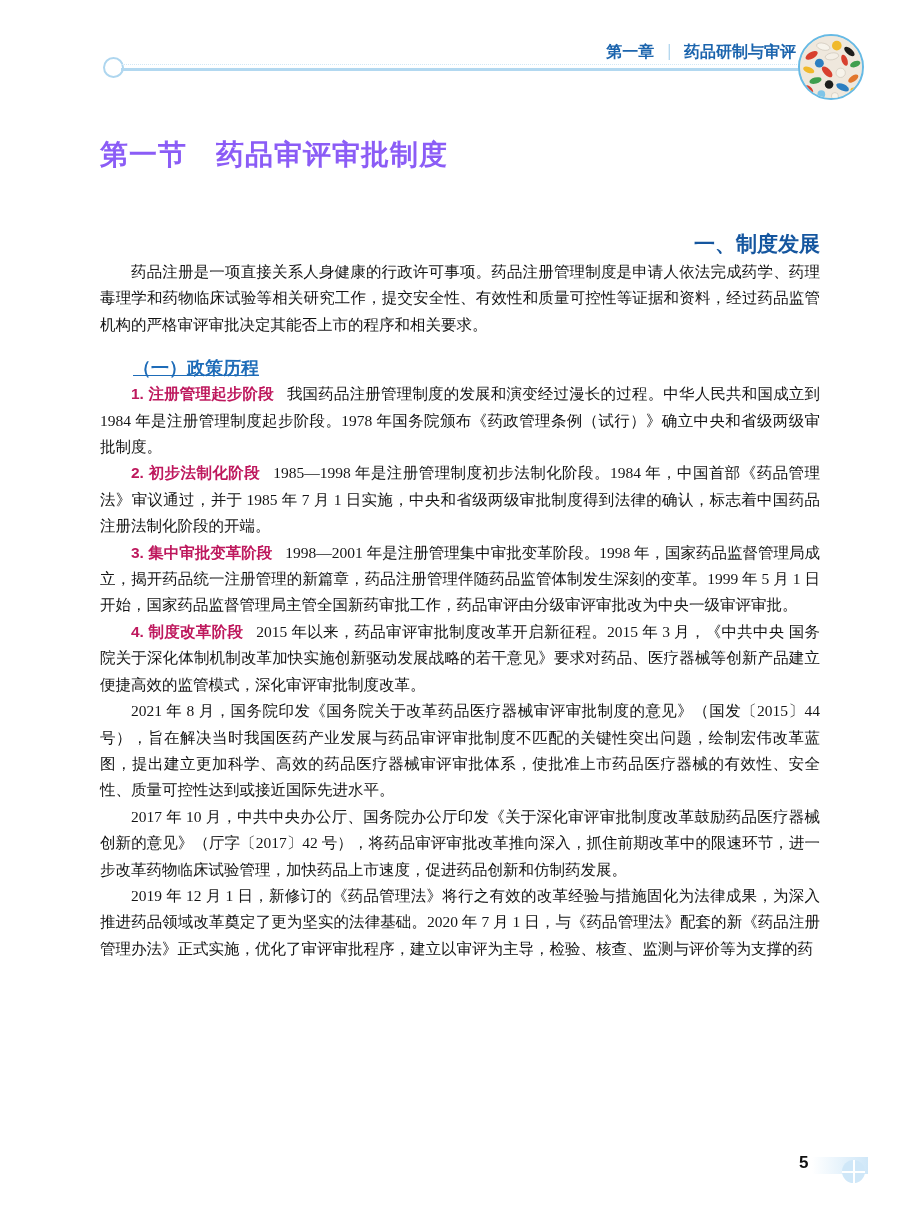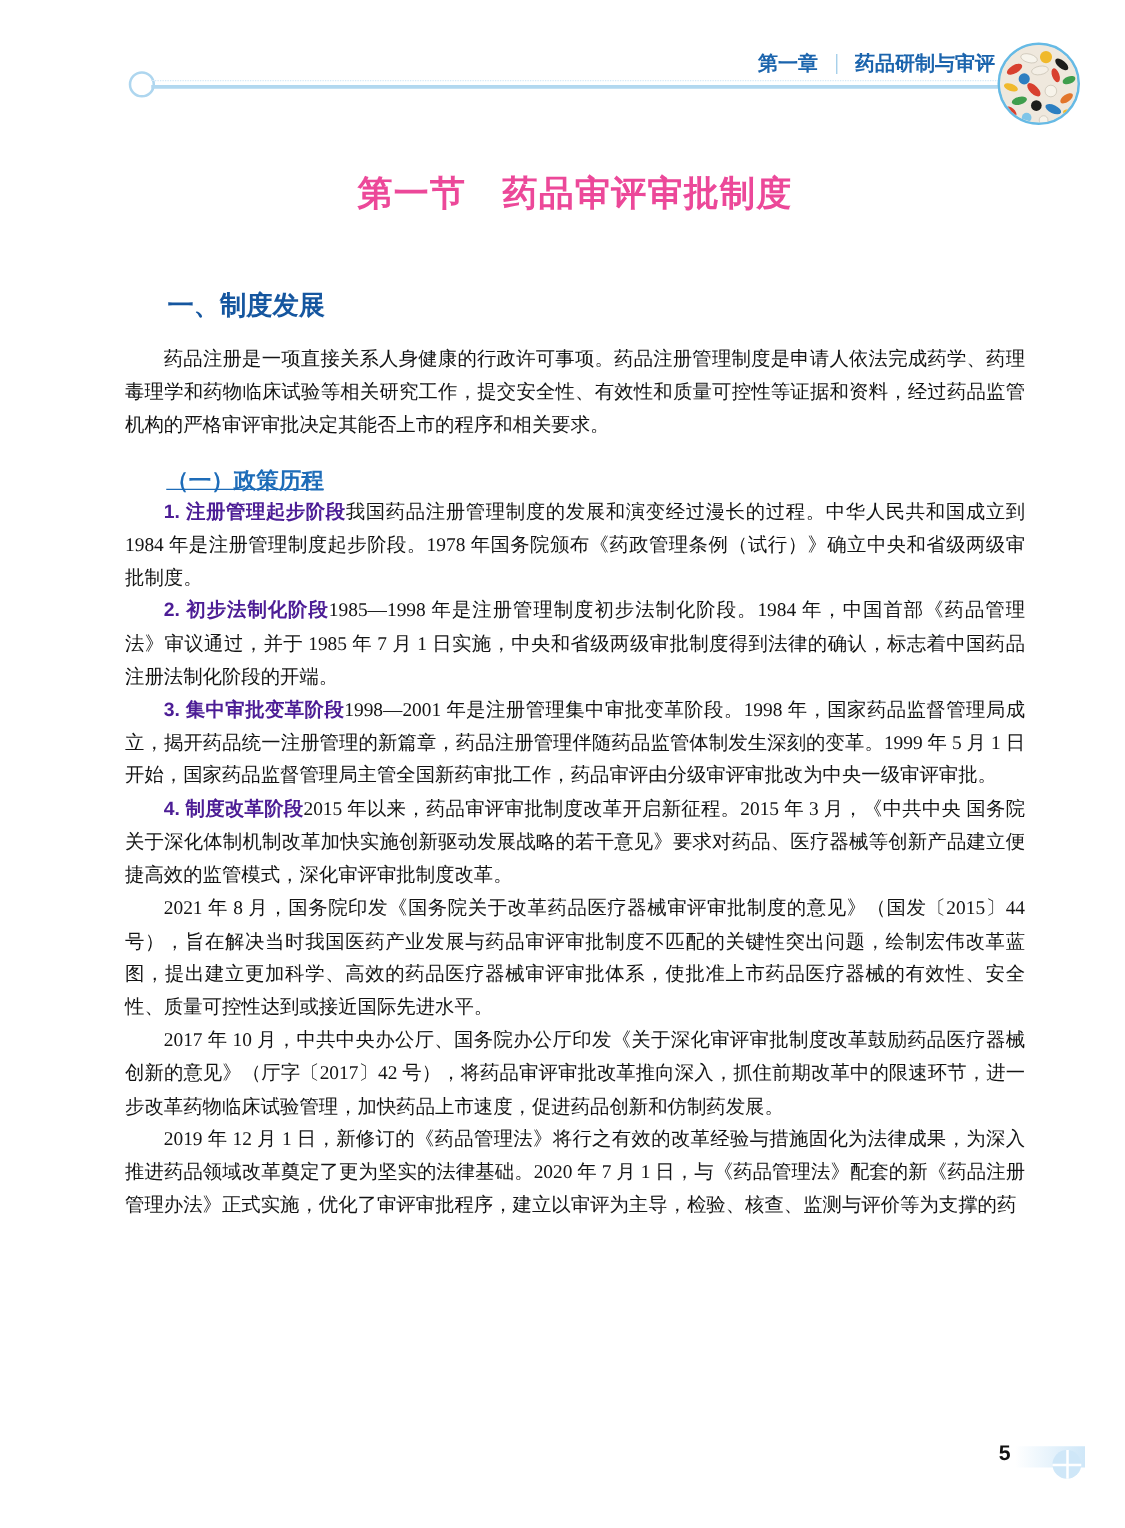--- a/index.html
+++ b/index.html
@@ -48,44 +48,46 @@
   
   .content {
     position: absolute; left: 100px; top: 0;
     width: 720px;
   }
   .doc-title {
     margin: 138px 0 0 0;
     font-family: "Liberation Sans", sans-serif;
     font-weight: bold; font-size: 28px; line-height: 34px;
     letter-spacing: 1px;
-    color: #ec4899; text-align: center;
+    color: #8b5cf6; text-align: left;
   }
   .h-level1 {
-    margin: 57px 0 16px 0; padding-left: 34px;
+    margin: 57px 0 0 0; padding-left: 34px;
     font-family: "Liberation Serif", serif;
     font-weight: bold; font-size: 21px; line-height: 30px;
     color: #15569f;
+    text-align: right;
   }
   .h-level2 {
     margin: 17px 0 0 0; padding-left: 33px;
     font-family: "Liberation Sans", sans-serif;
     font-weight: bold; font-size: 18px; line-height: 26px;
     color: #1e6cb8;
     text-decoration: underline;
   }
   p.body {
     margin: 0; font-size: 15.5px; line-height: 26.4px;
     text-align: justify; text-justify: inter-ideograph;
     text-indent: 31px; color: #141414;
   }
   p.body.intro { }
   .stage-label {
     font-family: "Liberation Sans", sans-serif;
-    font-weight: bold; color: #4c1d95;
+    font-weight: bold; color: #be185d;
+    margin-right: 13px;
   }
 
   
   .folio-bar {
     position: absolute; left: 812px; top: 1157px;
     width: 56px; height: 17px;
     background: linear-gradient(to right, rgba(208,232,248,0), #cfe7f8);
   }
   .folio-circle {
     position: absolute; left: 842px; top: 1160px;

